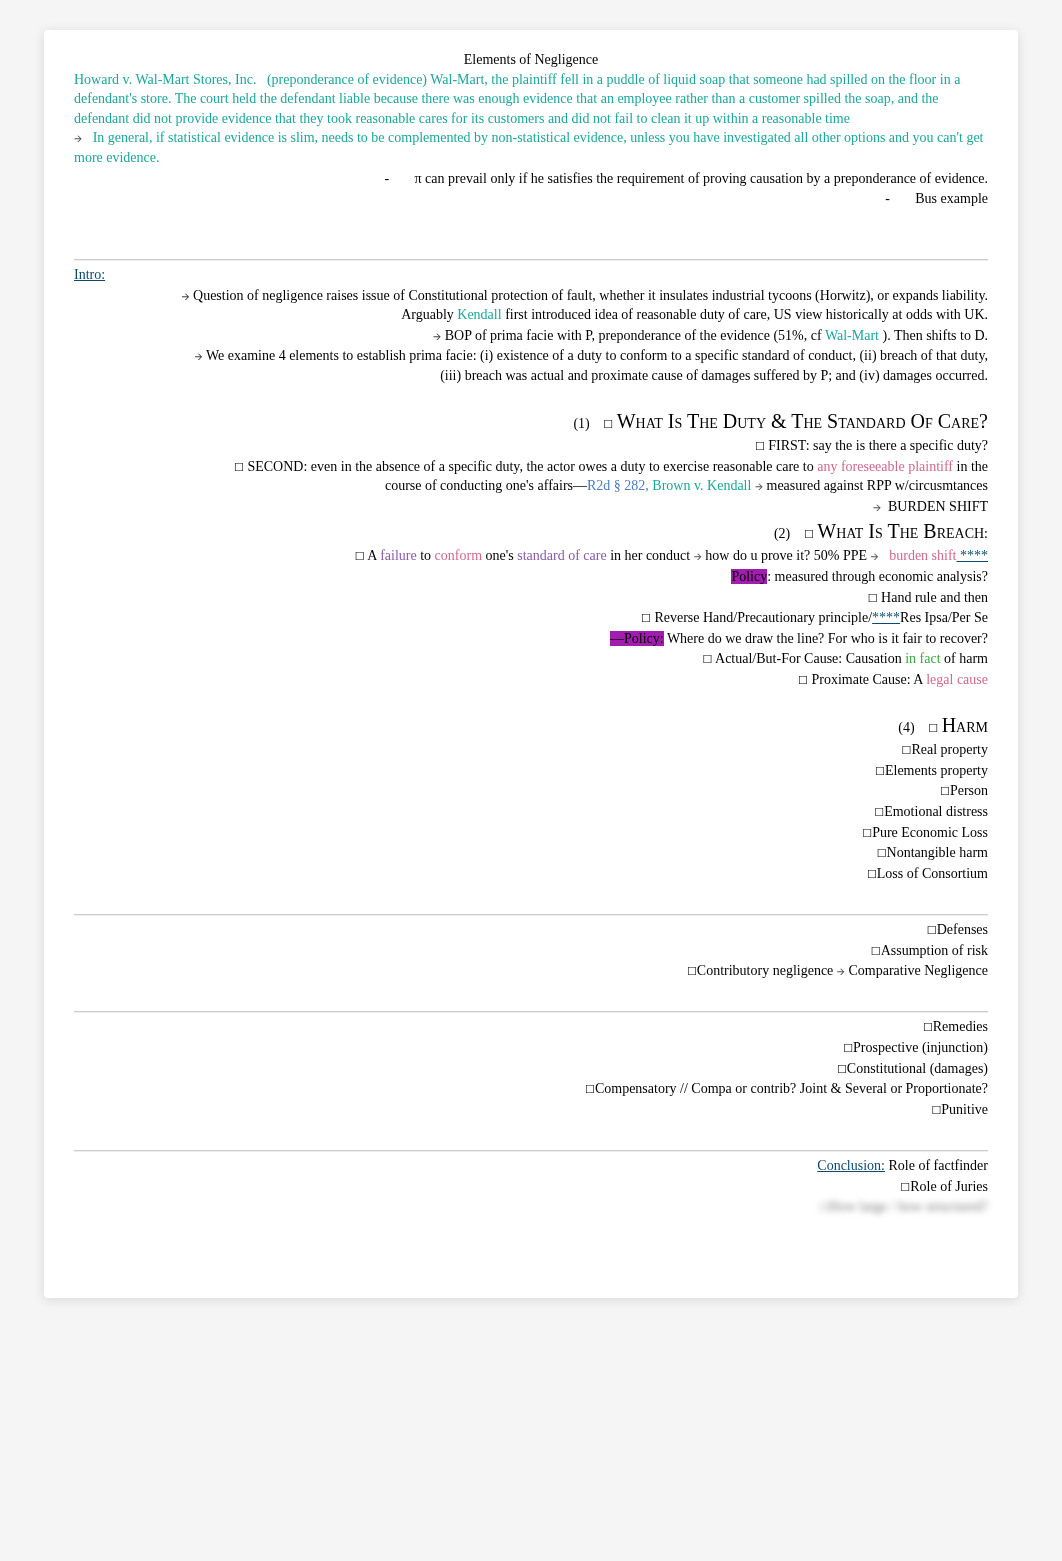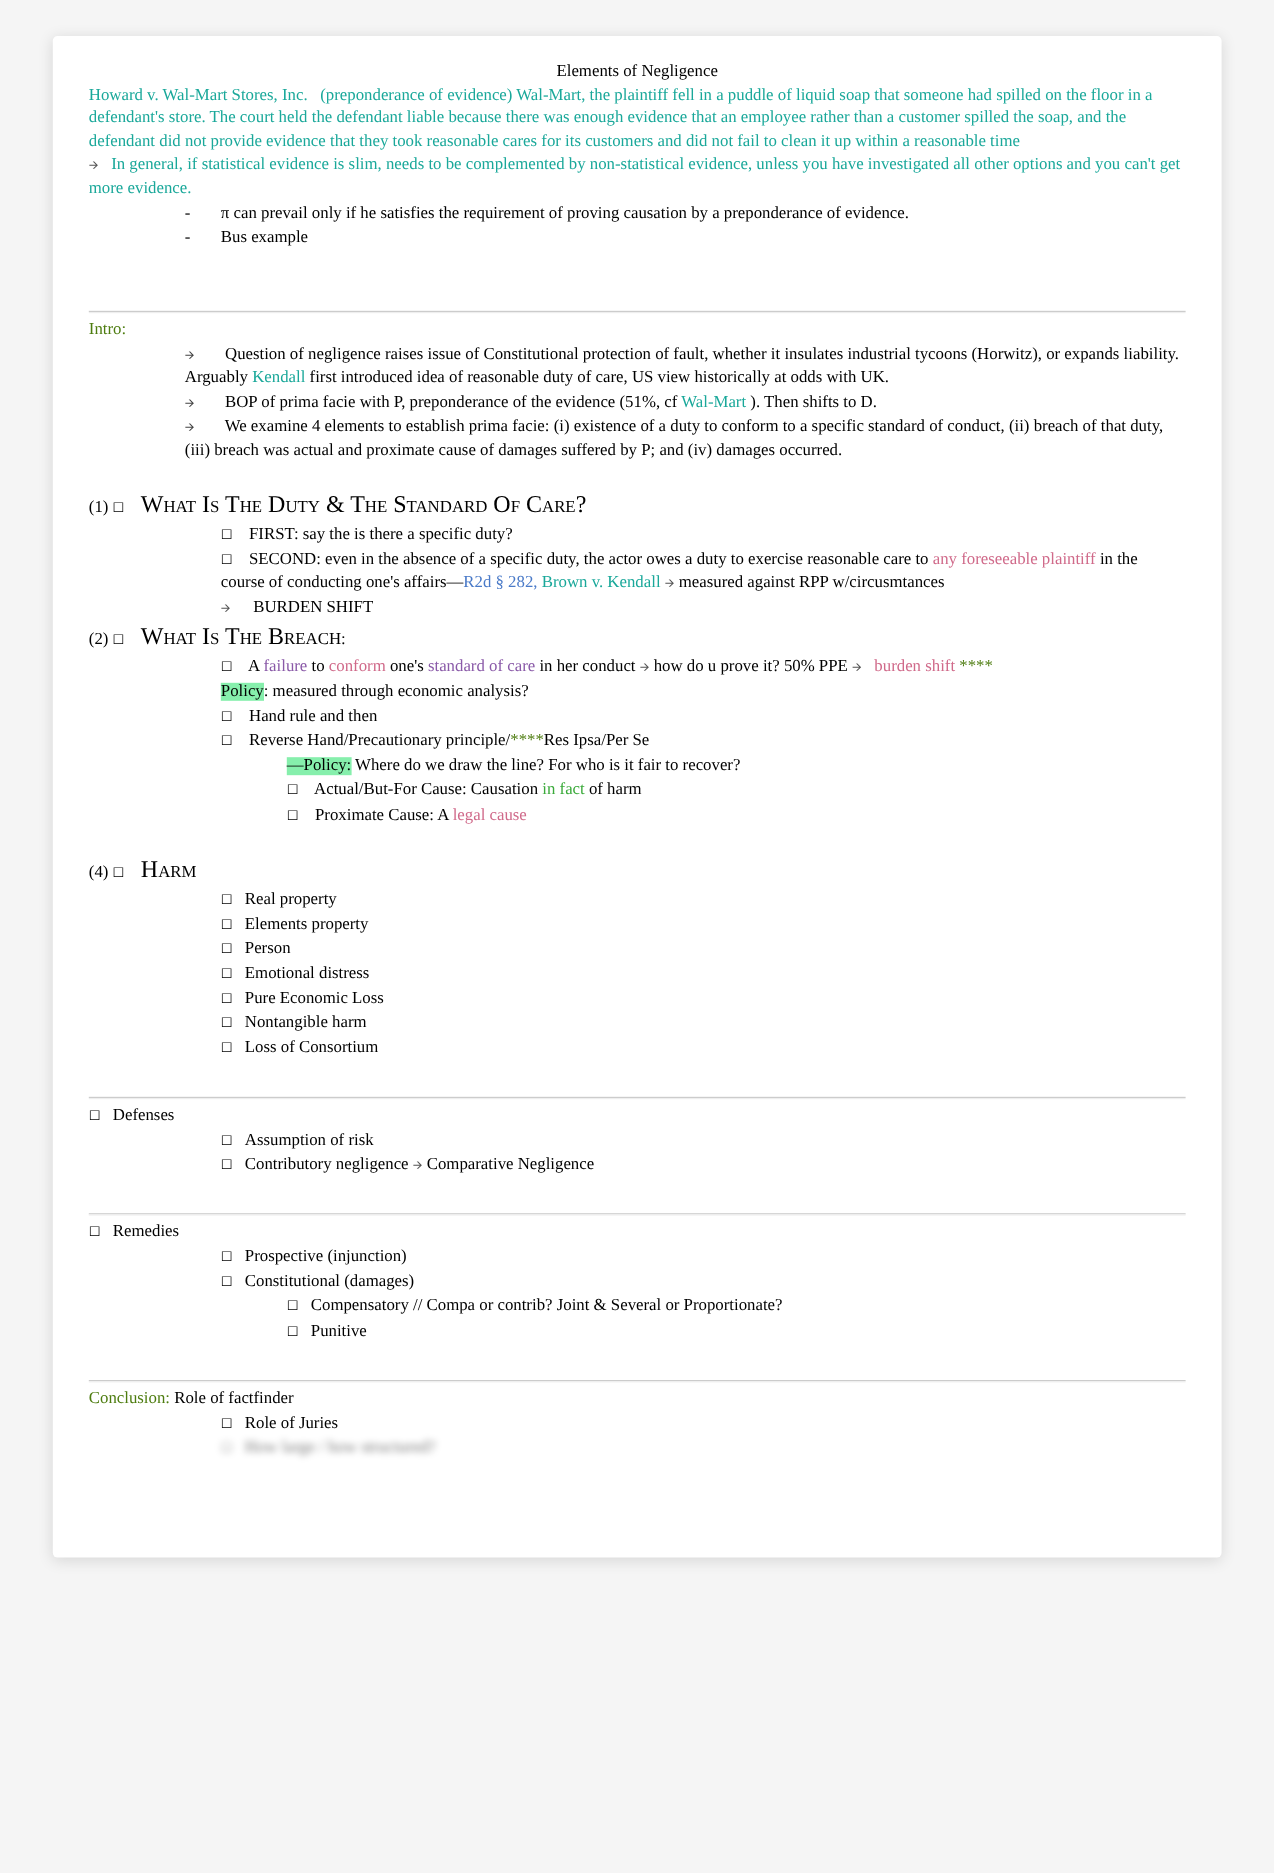--- a/index.html
+++ b/index.html
@@ -14,40 +14,40 @@
       background: #fff;
       padding: 20px 30px 80px 30px;
       box-shadow: 0 2px 12px rgba(0,0,0,0.12);
       border-radius: 4px;
       font-size: 14px;
       line-height: 1.4;
       color: #000;
     }
     .center { text-align: center; }
     .teal { color: #1aa89a; }
-    .red { color: #4d7c0f; }
+    .red { color: #0c4a6e; text-decoration: underline; }
     .purple { color: #8a5aa8; }
     .pink { color: #d06a8a; }
     .blue { color: #4a7ac8; }
     .green { color: #3aaa3a; }
-    .hilite { background: #86efac; }
+    .hilite { background: #a21caf; }
     .smallcaps { font-variant: small-caps; font-size: 20px; font-family: Liberation Serif, serif; }
     .hr {
       height: 2px;
       background: linear-gradient(to bottom, #e8e8e8, #d8d8d8);
       border-top: 1px solid #ccc;
       border-bottom: 1px solid #eee;
       margin: 10px 0 4px 0;
     }
     .indent-3 { padding-left: 110px; }
     .indent-4 { padding-left: 165px; }
     .glyph { display: inline-block; width: 20px; font-family: monospace; color: #444; font-size: 11px; }
     .box { display: inline-block; width: 20px; font-size: 11px; }
     .arrow::before { content: "🡪"; font-size: 10px; color: #555; }
-    .row { margin: 1px 0; }
+    .row { margin: 1px 0; text-align: right; }
     .dash-list { padding-left: 80px; }
     .dash-list .row::before { content: "-"; display: inline-block; width: 30px; text-align: left; }
     .bullet-list { padding-left: 80px; }
     .bullet-list .row::before { content: "🡪"; display: inline-block; width: 30px; font-size: 10px; color: #444; }
     .blurred { filter: blur(3px); opacity: 0.55; }
   </style>
 </head>
 <body>
 
 <div class="page">

